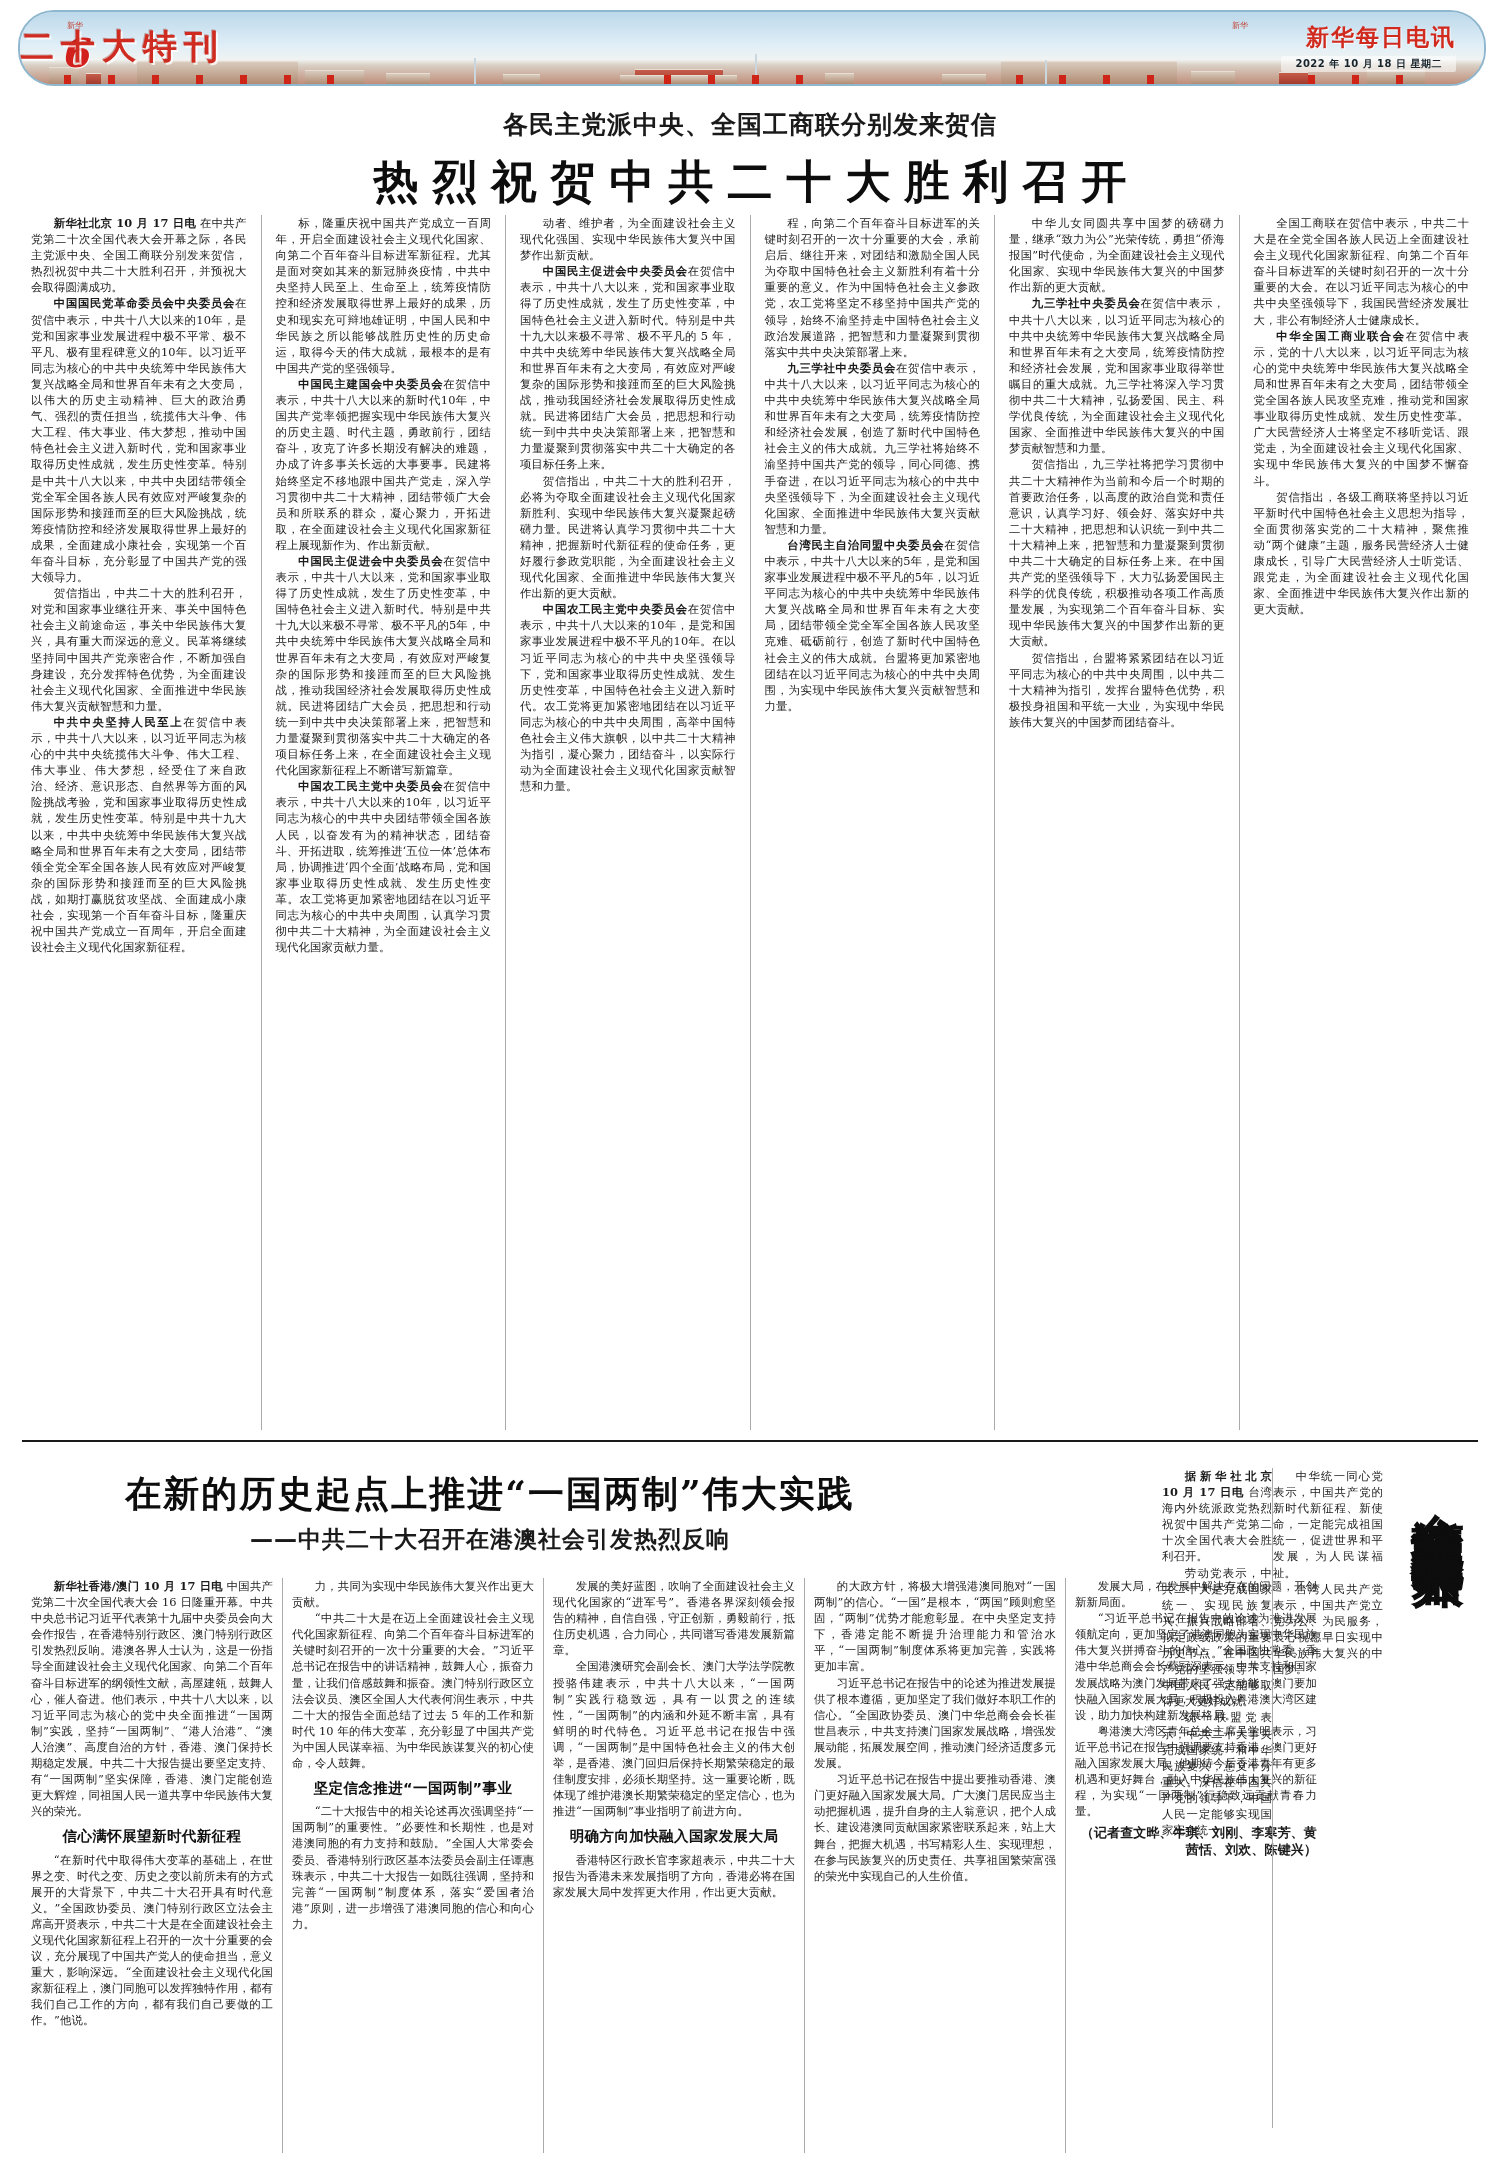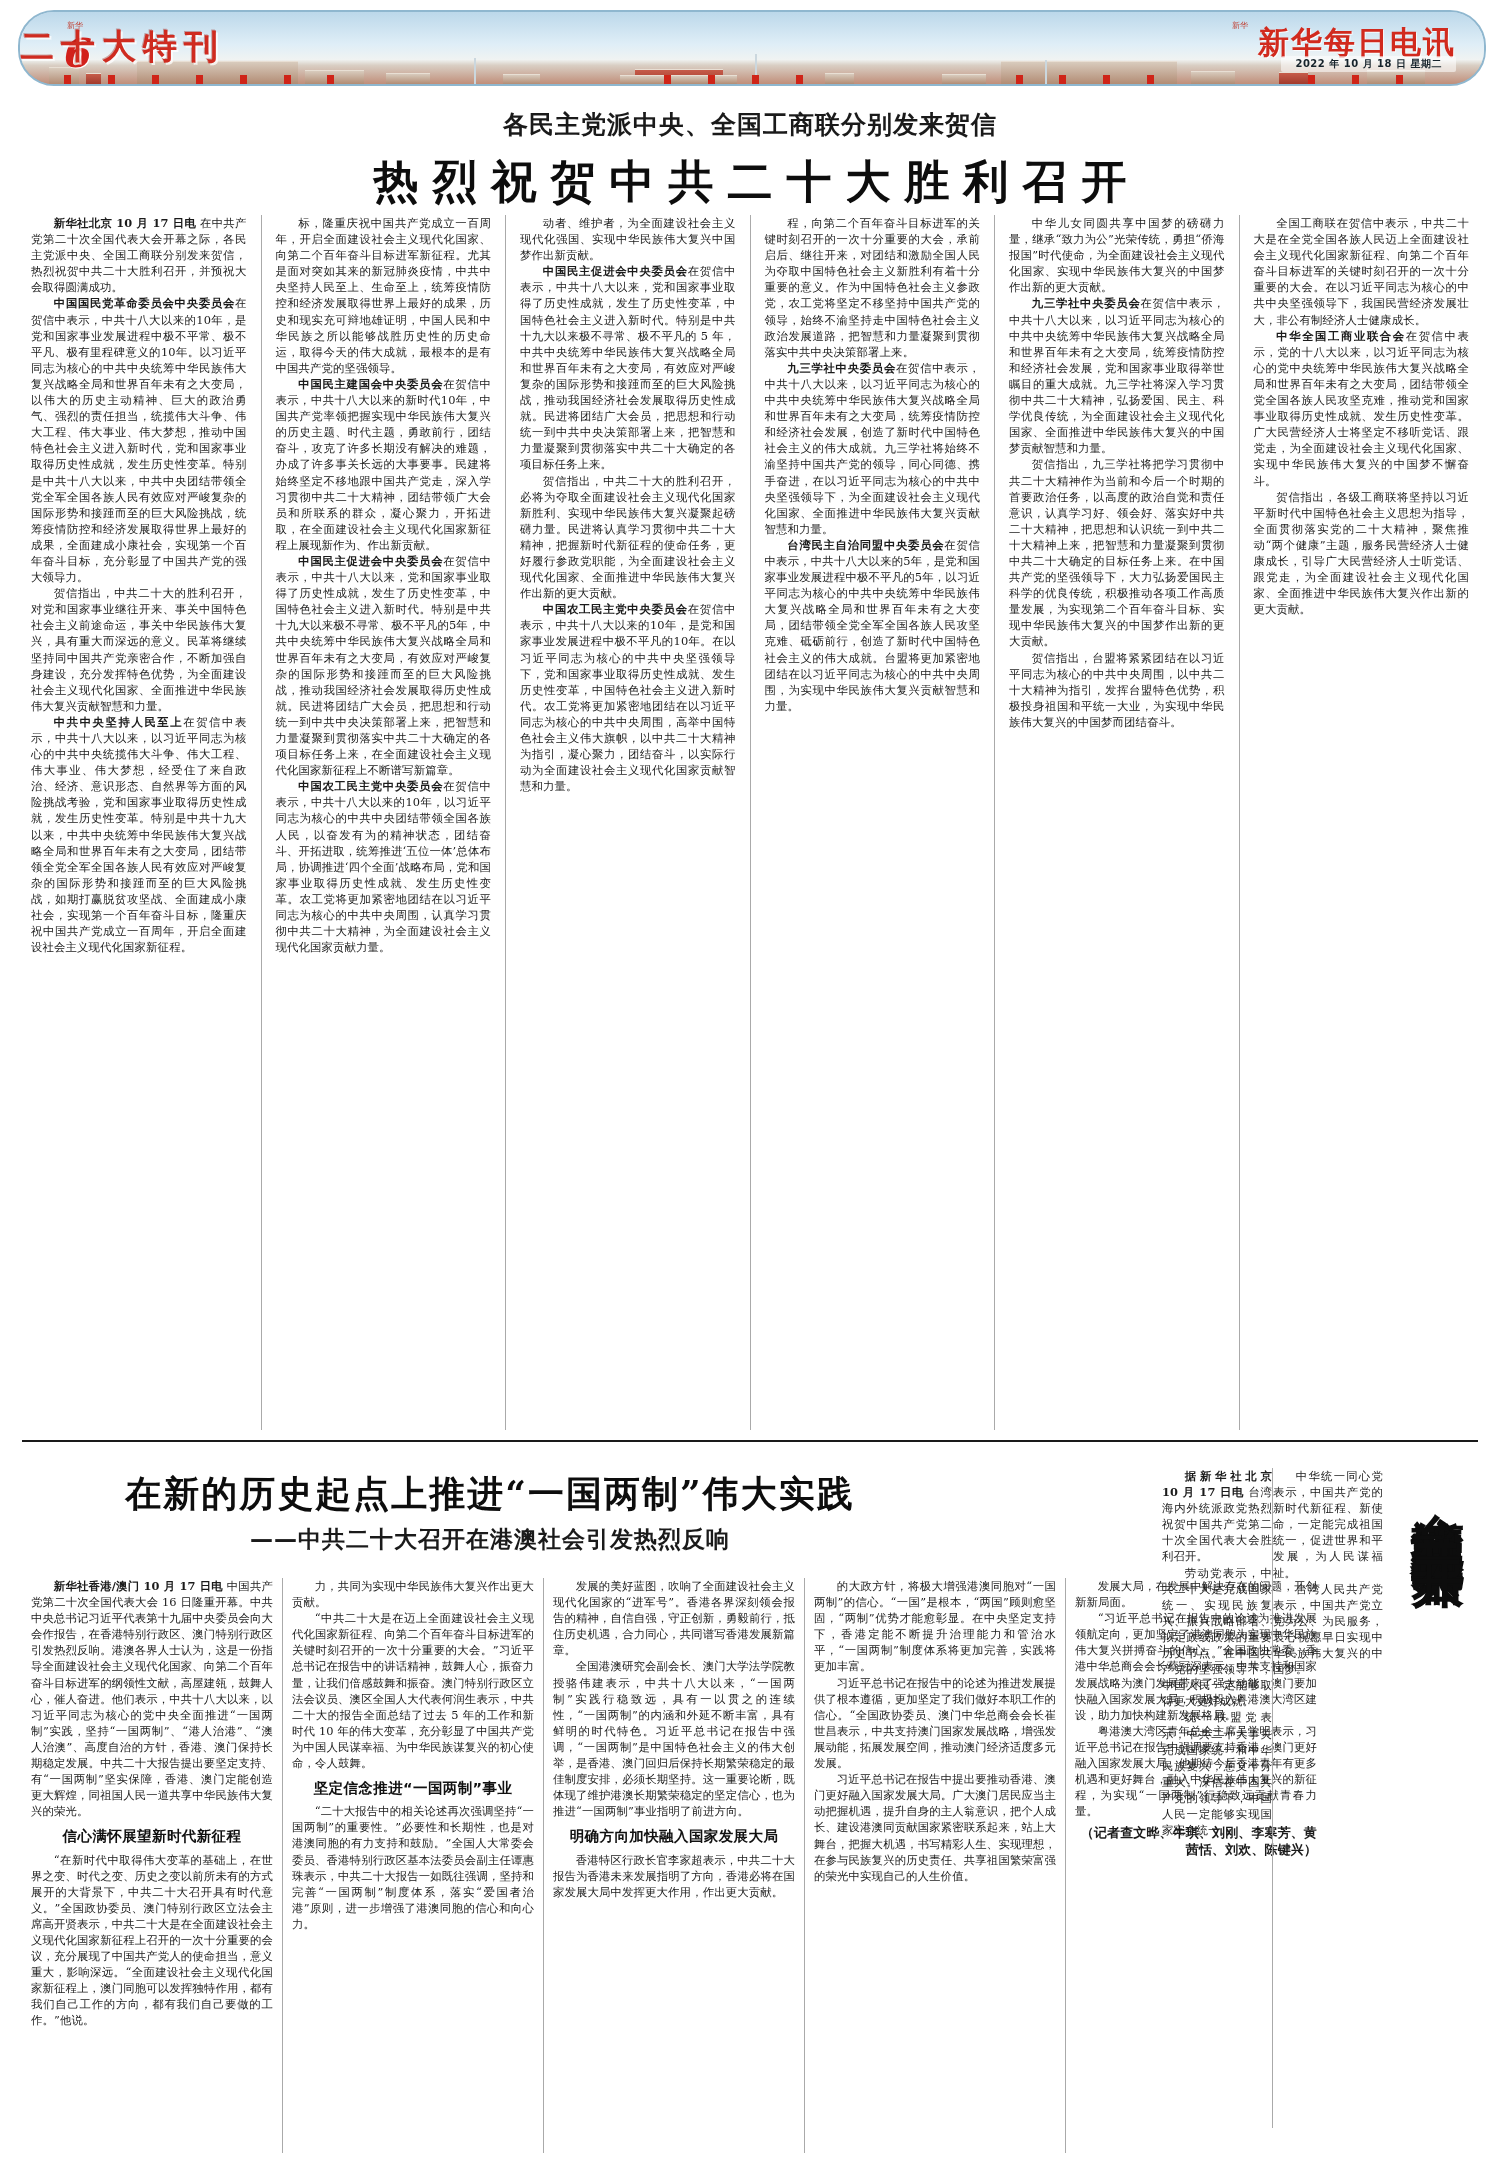--- a/index.html
+++ b/index.html
@@ -32,21 +32,21 @@
   .special-title{
     position:absolute;left:0;right:0;top:12px;text-align:left;
     font-family:"DejaVu Serif","Liberation Serif",serif;
     font-size:34px;font-weight:bold;letter-spacing:7px;
     color:#cf2b20;
     text-shadow:2px 2px 0 rgba(255,255,255,.75), -1px -1px 0 rgba(150,20,10,.35);
   }
   .paper-name{
     position:absolute;right:28px;top:10px;text-align:right;
     font-family:"DejaVu Serif","Liberation Serif",serif;
-    font-size:31px;font-weight:bold;letter-spacing:2px;color:#d12a1e;
+    font-size:23px;font-weight:bold;letter-spacing:2px;color:#d12a1e;
     text-shadow:1px 1px 0 rgba(255,255,255,.8);
   }
   .paper-date{
     position:absolute;right:28px;top:44px;text-align:right;
     font-size:10px;font-weight:bold;color:#16232b;letter-spacing:.5px;
     background:rgba(255,255,255,.55);padding:1px 14px;border-radius:2px;
   }
   .stampA{position:absolute;left:47px;top:8px;font-size:8px;color:#c0392b;}
   .stampB{position:absolute;right:236px;top:8px;font-size:8px;color:#c0392b;}
 

